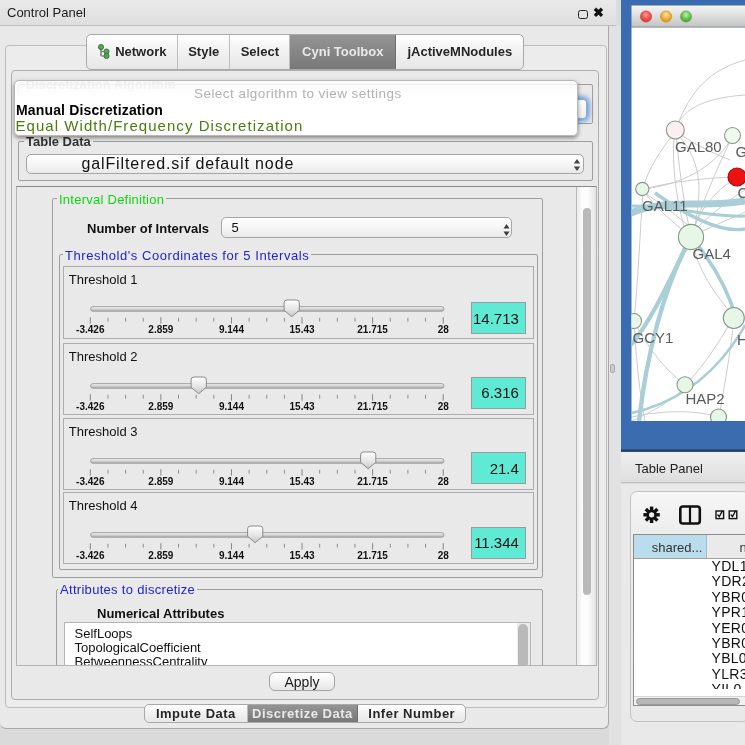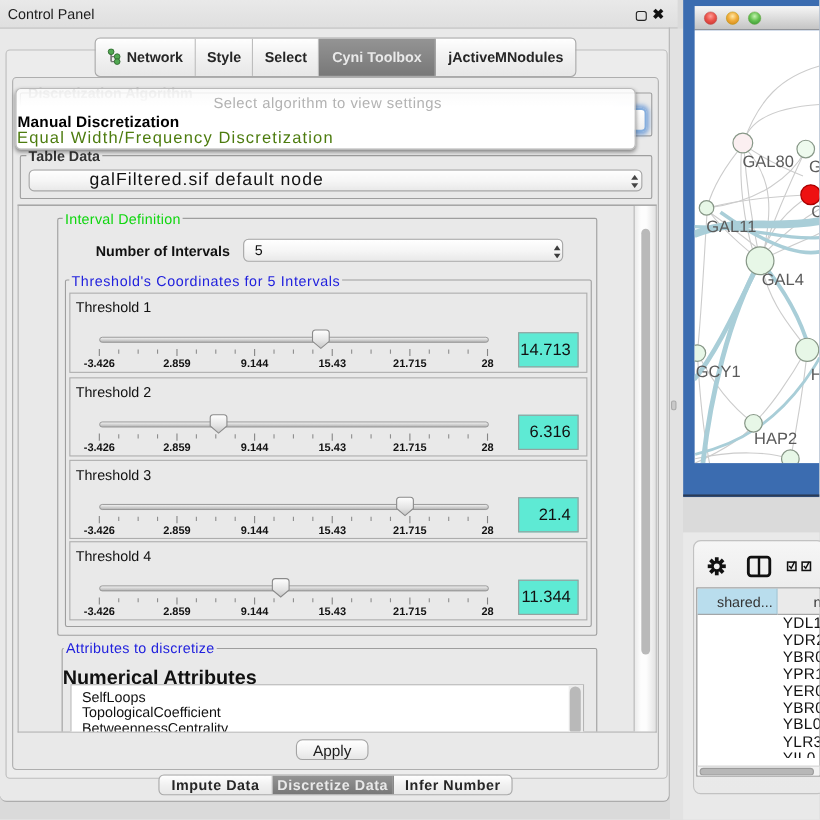--- a/index.html
+++ b/index.html
@@ -300,21 +300,21 @@
           <text x="381.2" y="38.3" text-anchor="middle" font-size="10" font-weight="bold" fill="#111" font-family="Liberation Sans, sans-serif">28</text>
           <path d="M 185.6 7.8 Q 185.6 5.0 188.39999999999998 5.0 L 198 5.0 Q 200.79999999999998 5.0 200.79999999999998 7.8 L 200.79999999999998 15.3 L 193.2 21.7 L 185.6 15.3 Z" fill="url(#th3)" stroke="#8a8a8a" stroke-width="1"></path>
         </svg>
       <div class="vbox">
           <span>11.344</span>
         </div>
     </div>
 
     <div class="group" style="left:39px;top:401.5px;width:487px;height:120px;"></div>
     <div class="gtitle" style="left:41px;top:395px;color:#2121dd;letter-spacing:0.3px;">Attributes to discretize</div>
-    <div class="abs b" style="left:40px;top:419px;font-size:18px;color:#111;">Numerical Attributes</div>
+    <div class="abs b" style="left:40px;top:419px;font-size:13px;color:#111;padding-left:40px;">Numerical Attributes</div>
     <div class="list" style="left:46.5px;top:435.3px;width:467px;height:60px;">
       <div class="abs" style="left:10px;top:3.5px;font-size:13px;line-height:14.3px;color:#111;">SelfLoops<br>TopologicalCoefficient<br>BetweennessCentrality</div>
       <div class="abs" style="right:0;top:0;width:13px;height:60px;background:#ececec;">
         <div class="abs" style="left:1.5px;top:1px;width:9.5px;height:44px;border-radius:5px;background:#b9b9b9;"></div>
       </div>
     </div>
 
     <div class="vsb">
         <div class="thumb"></div>
       </div>
@@ -431,20 +431,23 @@
         <text x="737.5" y="197.5">CR</text>
         <text x="642" y="210.5">GAL11</text>
         <text x="692.5" y="259">GAL4</text>
         <text x="632.5" y="343">GCY1</text>
         <text x="737" y="345">HI</text>
         <text x="685.5" y="404">HAP2</text>
       </g>
     </g>
   </svg>
 
+  <div class="tpbar">
+      <div class="abs" style="left:14px;top:9px;font-size:13px;color:#222;">Table Panel</div>
+    </div>
   <div class="tpcontent"></div>
   <div class="tcontainer"></div>
 
   <svg class="abs" style="left:640px;top:503px;" width="105" height="24" viewBox="0 0 105 24">
 
     <g transform="translate(11.6,11.8)">
       <g fill="#111">
         <circle r="5.2"></circle>
         <g>
           <rect x="-1.7" y="-8.2" width="3.4" height="16.4"></rect>

